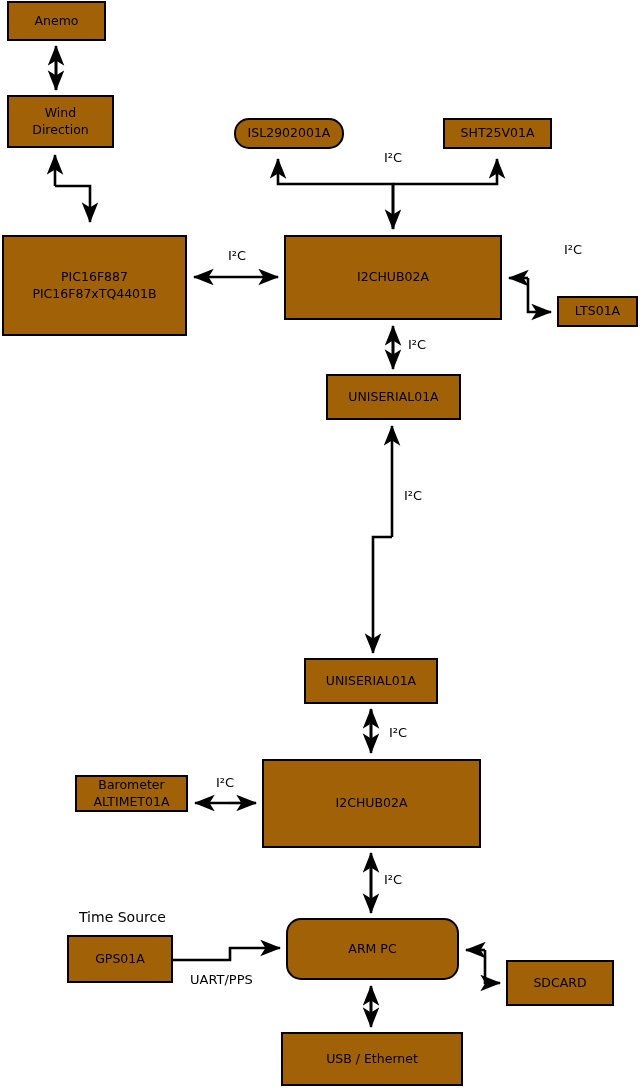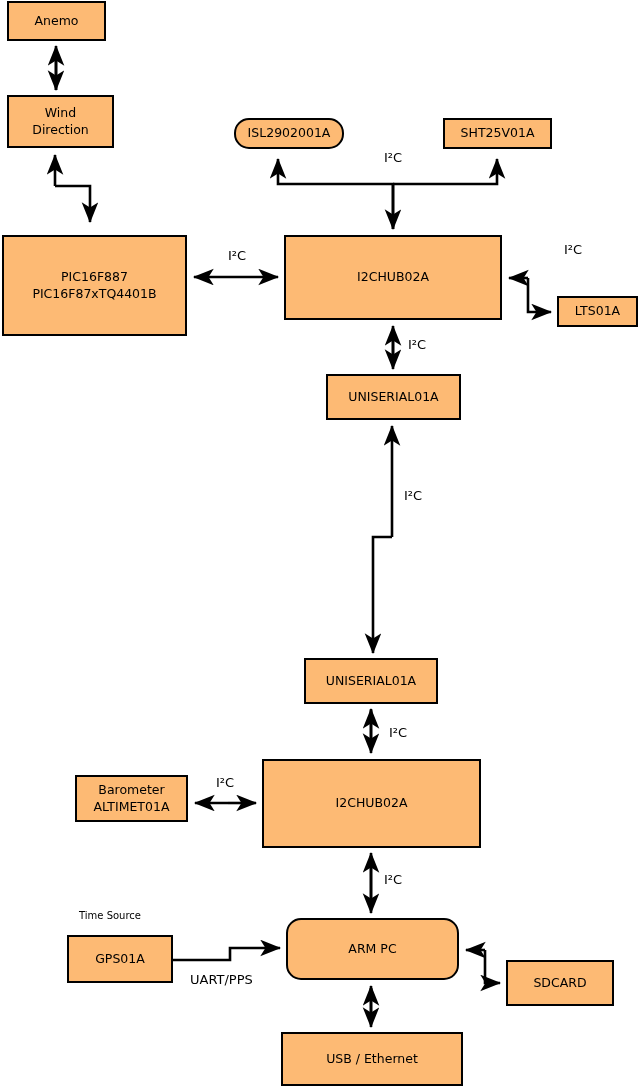--- a/index.html
+++ b/index.html
@@ -19,21 +19,21 @@
     position: absolute;
     left: 0;
     top: 0;
     width: 640px;
     height: 1089px;
   }
   .node-box {
     position: absolute;
     box-sizing: border-box;
     border: 2px solid #000000;
-    background: #fdba74;
+    background: #a16207;
     display: flex;
     align-items: center;
     justify-content: center;
     text-align: center;
     color: #000000;
     font-size: 12.5px;
     line-height: 1.32;
     white-space: pre-line;
     z-index: 2;
   }
@@ -42,21 +42,21 @@
     color: #000000;
     font-size: 13px;
     line-height: 1.1;
     white-space: nowrap;
     background: transparent;
     z-index: 3;
   }
   .free-label {
     position: absolute;
     color: #000000;
-    font-size: 10px;
+    font-size: 14px;
     line-height: 1.1;
     white-space: nowrap;
     z-index: 3;
   }
 </style>
 </head>
 <body>
 
 <div id="diagram-root">
 
@@ -114,21 +114,21 @@
   <div class="node-box" style="left:7px;   top:95px;   width:107px; height:53px;">Wind
 Direction</div>
   <div class="node-box" style="left:2px;   top:227px;  width:185px; height:101px;margin-top:8px;">PIC16F887
 PIC16F87xTQ4401B</div>
   <div class="node-box" style="left:234px; top:118px;  width:110px; height:31px;border-radius:15px;">ISL2902001A</div>
   <div class="node-box" style="left:443px; top:118px;  width:109px; height:31px;">SHT25V01A</div>
   <div class="node-box" style="left:284px; top:235px;  width:218px; height:85px;">I2CHUB02A</div>
   <div class="node-box" style="left:557px; top:296px;  width:81px;  height:31px;">LTS01A</div>
   <div class="node-box" style="left:326px; top:374px; width:135px; height:46px;">UNISERIAL01A</div>
   <div class="node-box" style="left:304px; top:658px; width:134px; height:46px;">UNISERIAL01A</div>
-  <div class="node-box" style="left:75px; top:775px; width:113px; height:47px;">Barometer
+  <div class="node-box" style="left:75px; top:775px; width:113px; height:37px;">Barometer
 ALTIMET01A</div>
   <div class="node-box" style="left:262px; top:759px; width:219px; height:89px;">I2CHUB02A</div>
   <div class="node-box" style="left:67px;  top:935px;  width:106px; height:48px;">GPS01A</div>
   <div class="node-box" style="left:286px; top:918px;  width:173px; height:62px;border-radius:15px;">ARM PC</div>
   <div class="node-box" style="left:506px; top:960px;  width:108px; height:46px;">SDCARD</div>
   <div class="node-box" style="left:281px; top:1032px; width:182px; height:54px;">USB / Ethernet</div>
 
   <div class="edge-label" style="left:228px; top:249px;">I²C</div>
   <div class="edge-label" style="left:384px; top:151px;">I²C</div>
   <div class="edge-label" style="left:564px; top:243px;">I²C</div>

